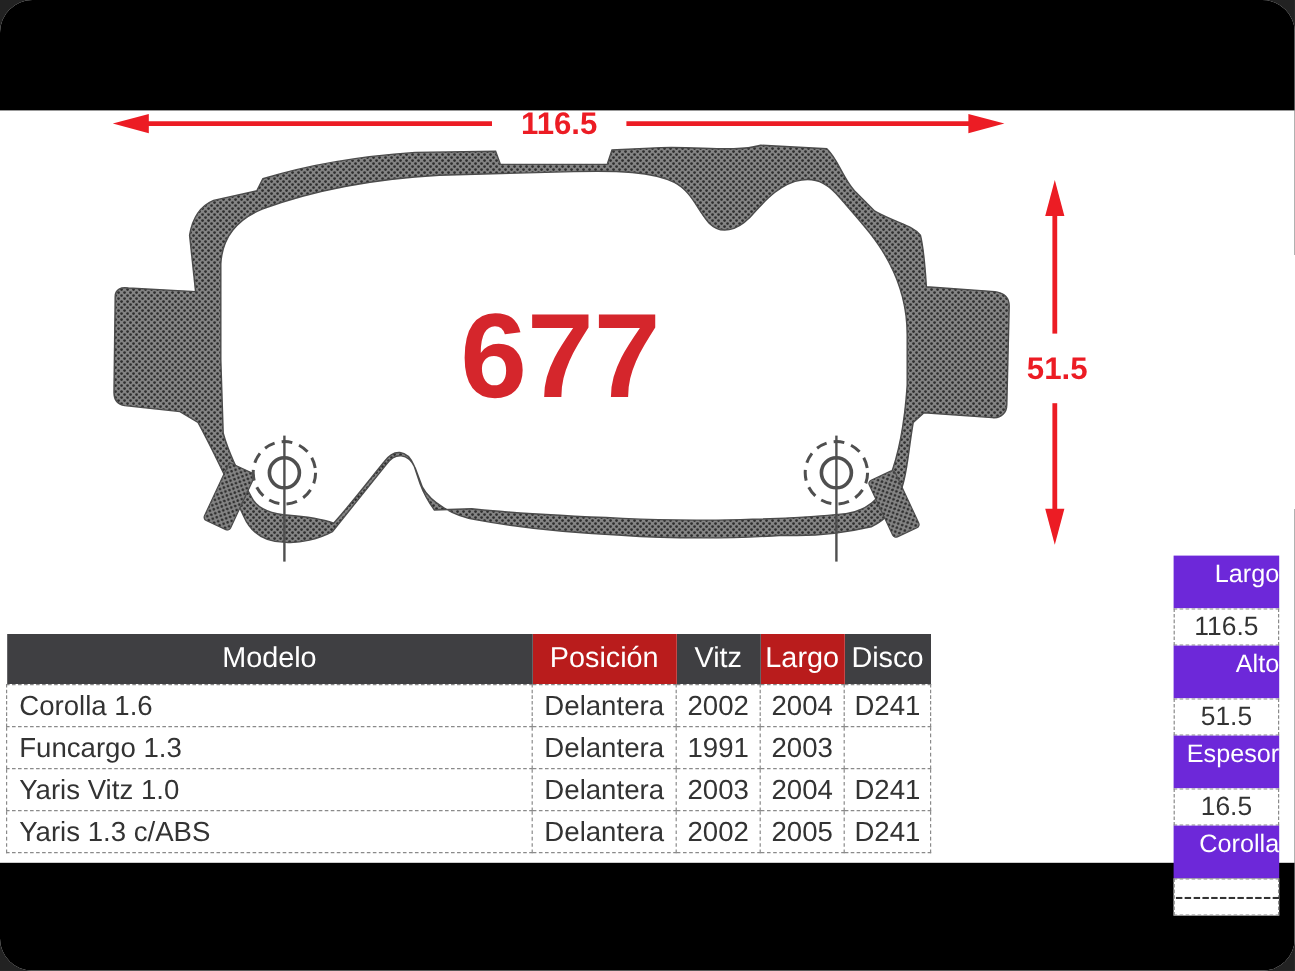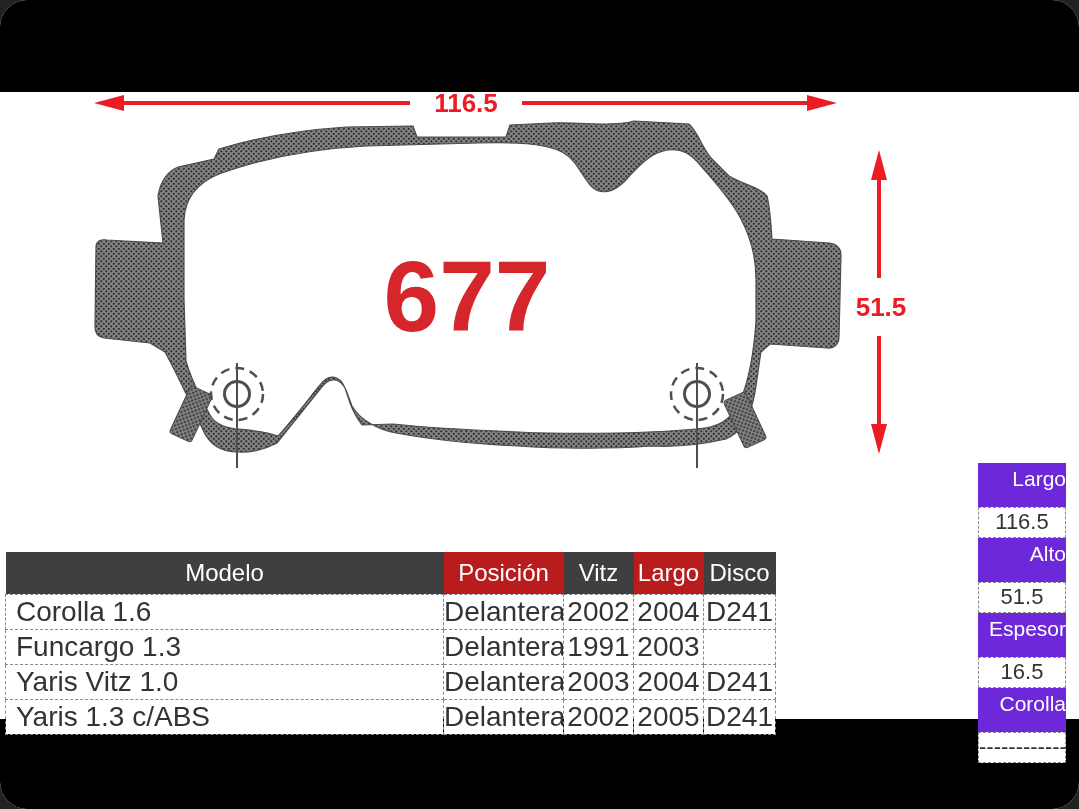--- a/index.html
+++ b/index.html
@@ -7,32 +7,32 @@
     position:relative;width:1079px;height:809px;background:#ffffff;
     overflow:hidden;font-family:"Liberation Sans",sans-serif;border-radius:27px;
   }
   .bar{position:absolute;left:0;width:1079px;background:#000;}
   .bar-top{top:0;height:92px;}
   .bar-bottom{top:719px;height:90px;}
   svg.drawing{position:absolute;left:0;top:0;}
 
   
   table.apps{
-    position:absolute;left:5px;top:552px;width:770px;
+    position:absolute;left:5px;top:528px;width:770px;
     border-collapse:collapse;table-layout:fixed;
   }
   table.apps th{
     font-weight:normal;color:#ffffff;font-size:24px;height:42px;
     text-align:center;padding:0;border:none;overflow:hidden;white-space:nowrap;
   }
   table.apps th.dark{background:#3f3f42;}
   table.apps th.light{background:#b91c1c;}
   table.apps td{
     border:1px dashed #8a8a8a;background:#ffffff;color:#333;
-    font-size:28px;height:34px;text-align:center;padding:0;
+    font-size:23px;height:34px;text-align:center;padding:0;
     overflow:hidden;white-space:nowrap;
   }
   table.apps td.model{text-align:left;padding-left:10px;}
 
   
   .specs{position:absolute;left:978px;top:463px;width:88px;}
   .specs .shead{
     background:#6d28d9;color:#ffffff;font-size:21px;height:44px;line-height:31px;
     text-align:right;white-space:nowrap;overflow:hidden;
   }

